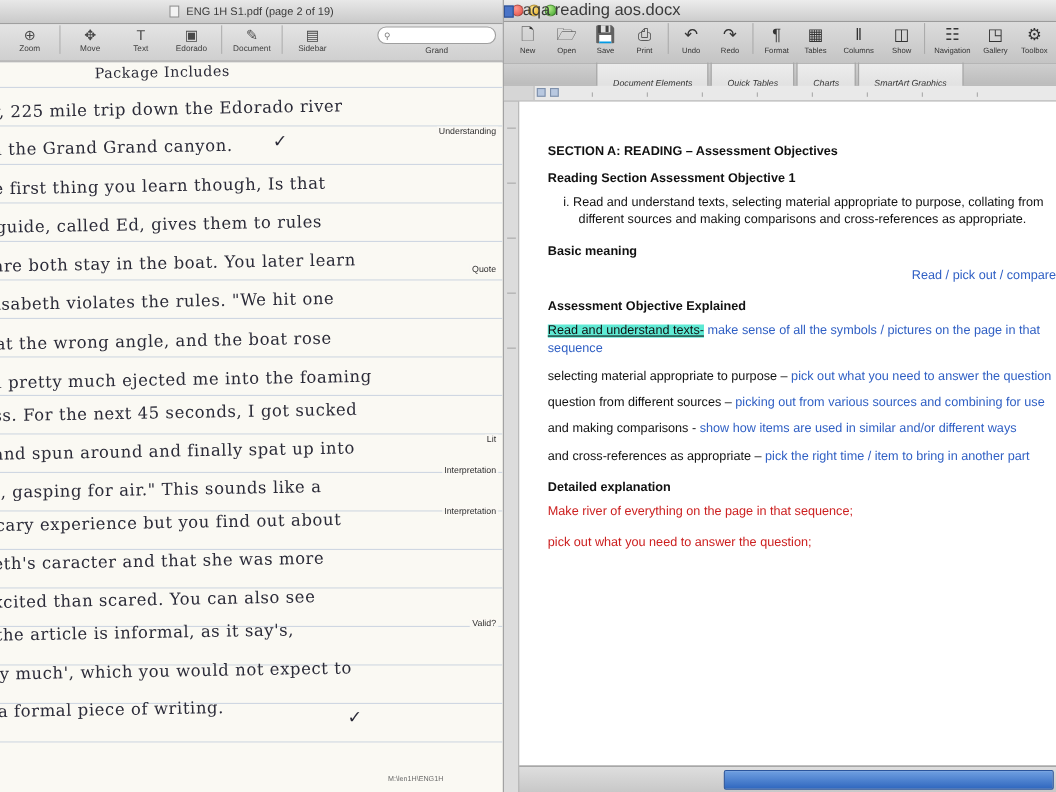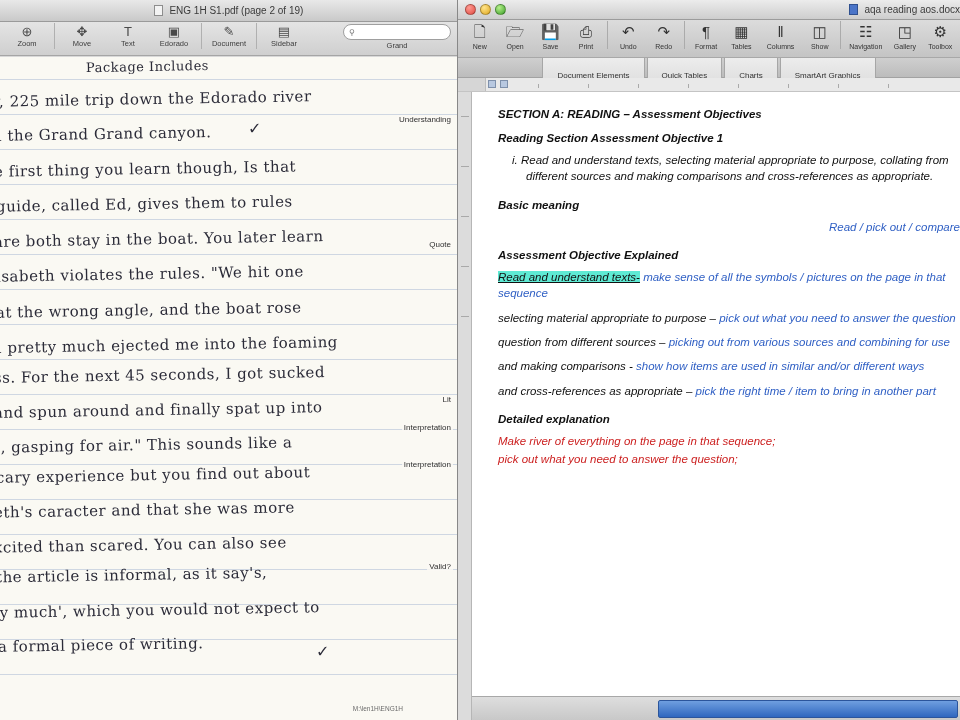--- a/index.html
+++ b/index.html
@@ -120,22 +120,22 @@
     border-bottom:1px solid #9b9b9b;
     position:relative;
     display:flex; align-items:center;
   }
   .traffic { display:flex; gap:4px; margin-left:7px; }
   .dot { width:11px; height:11px; border-radius:50%; border:1px solid rgba(0,0,0,.28); }
   .dot.r { background:radial-gradient(circle at 35% 30%, #ff9a92, #e24b41); }
   .dot.y { background:radial-gradient(circle at 35% 30%, #ffe48a, #e0a81f); }
   .dot.g { background:radial-gradient(circle at 35% 30%, #b6f08a, #3da12b); }
   .w-title {
-    position:absolute; left:0; right:0; text-align:right;
-    font-size:10px; color:#3a3a3a; white-space:nowrap;
+    position:absolute; left:0; right:0; text-align:left;
+    font-size:15px; color:#3a3a3a; white-space:nowrap;
   }
   .w-title-icon {
     display:inline-block; width:9px; height:11px;
     background:#4a74c8; border:1px solid #2f508f; vertical-align:-2px; margin-right:4px;
   }
 
   .w-toolbar {
     height:38px;
     background:linear-gradient(#dcdcdc,#c4c4c4);
     border-bottom:1px solid #a8a8a8;
@@ -157,20 +157,21 @@
     padding:0 20px;
   }
   .tabchip {
     flex:0 0 auto;
     height:15px; line-height:15px;
     padding:16px 14px;
     font-size:8px; color:#333;
     background:linear-gradient(#f0f0f0,#dedede);
     border:1px solid #a6a6a6;
     border-radius:3px;
+    font-style:italic;
   }
 
   .w-ruler {
     height:14px; background:#e9e9e9; border-bottom:1px solid #c4c4c4;
     position:relative; overflow:hidden;
   }
   .w-ruler .rl-left { position:absolute; left:0; top:0; bottom:0; width:28px; background:#d6d6d6; border-right:1px solid #bdbdbd; }
   .w-ruler .marker { position:absolute; top:2px; width:8px; height:8px; background:#b8c8e0; border:1px solid #7e90ab; }
   .w-ruler .tickmk { position:absolute; top:6px; width:1px; height:4px; background:#a9a9a9; }
 
@@ -180,26 +181,25 @@
     overflow:hidden;
   }
   .w-gutter {
     position:absolute; left:0; top:0; bottom:0; width:14px;
     background:#dcdcdc; border-right:1px solid #b6b6b6;
   }
   .w-gutter .vr-mark { position:absolute; left:3px; width:8px; height:1px; background:#a9a9a9; }
   .w-doc {
     position:absolute; left:14px; right:0; top:0; bottom:24px;
     background:#ffffff;
-    padding:16px 0 0 26px;
+    padding:40px 0 0 26px;
     overflow:hidden;
     font-family:"Liberation Sans", sans-serif;
     font-size:11.5px;
     color:#111;
-    font-style:italic;
   }
   .d-h { font-weight:bold; margin:0 0 12px 0; }
   .d-h2 { font-weight:bold; margin:14px 0 8px 0; }
   .d-li { margin:0 0 0 28px; text-indent:-14px; line-height:1.42; }
   .d-p { margin:8px 0 0 0; line-height:1.42; }
   .blue { color:#2f5fc4; }
   .bluelink { color:#2f5fc4;text-align:right; }
   .red { color:#cc2020; }
   .hl { background:#5eead4; }
   .uline { text-decoration:underline; }
@@ -446,19 +446,19 @@
       </div>
       <div class="d-p">
         <span>and making comparisons -</span><span class="blue"> show how items are used in similar and/or different ways</span>
       </div>
       <div class="d-p">
         <span>and cross-references as appropriate –</span><span class="blue"> pick the right time / item to bring in another part</span>
       </div>
 
       <div class="d-h2">Detailed explanation</div>
       <div class="d-p red">Make river of everything on the page in that sequence;</div>
-      <div class="d-p red" style="margin-top:2px">pick out what you need to answer the question;</div>
+      <div class="d-p red" style="margin-top:12px">pick out what you need to answer the question;</div>
     </div>
 
     <div class="w-statusbar"></div>
     <div class="w-bluebar"></div>
   </div>
 </div>
 
 </body></html>

